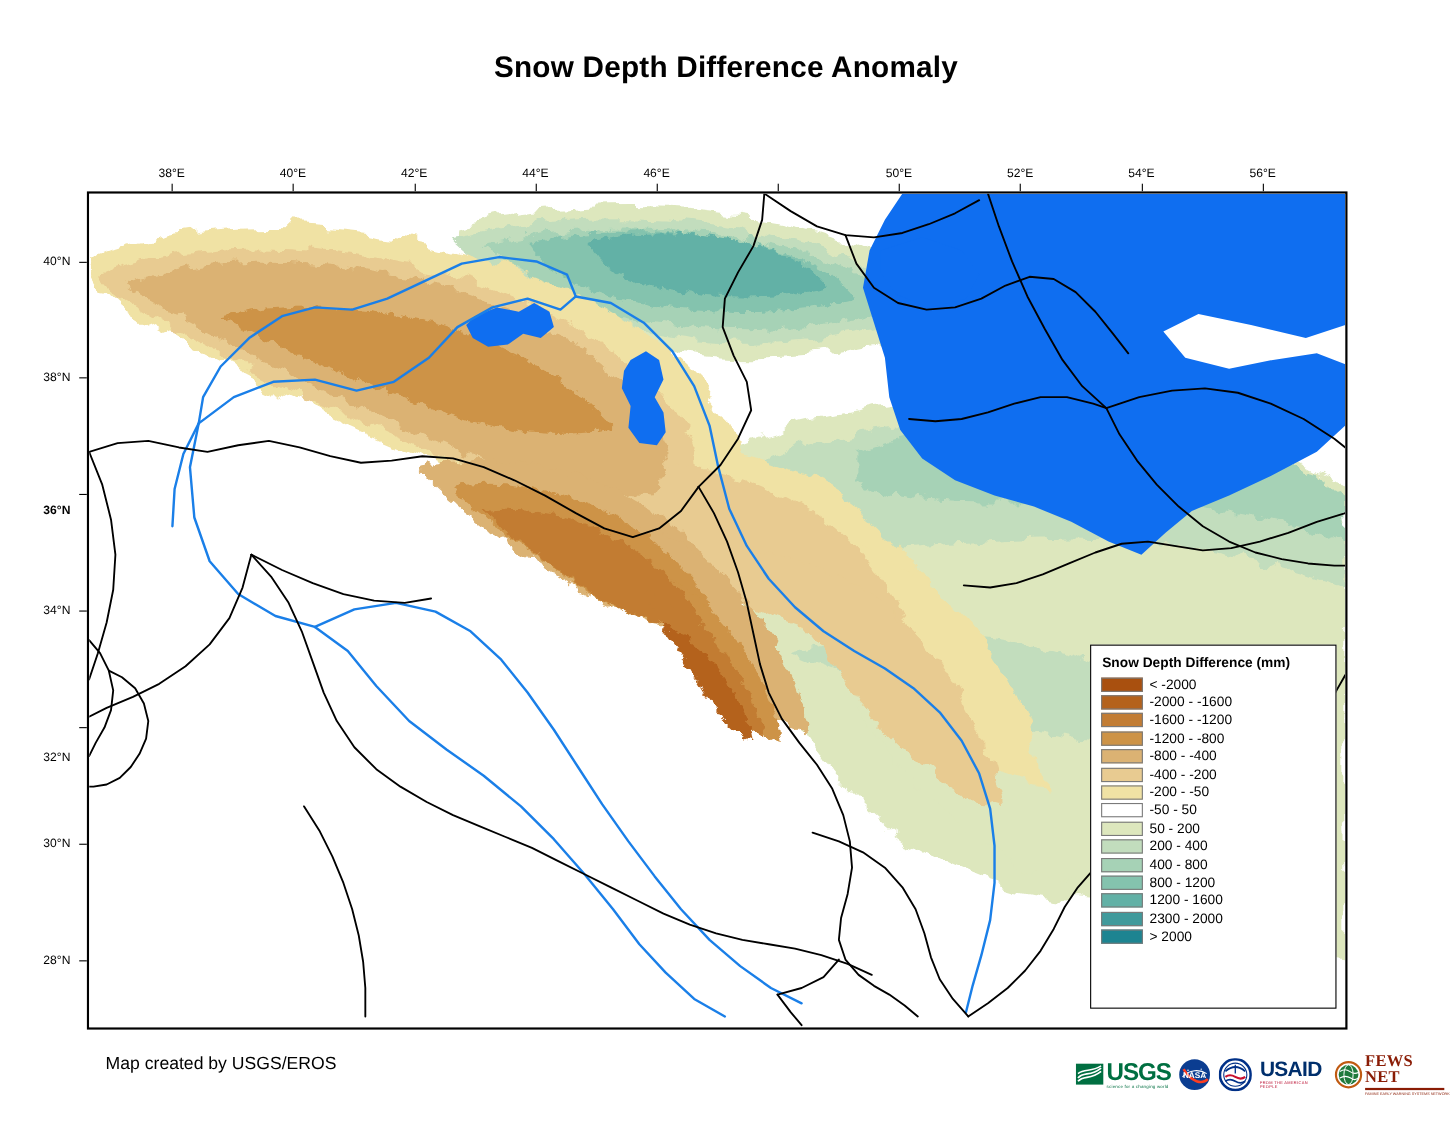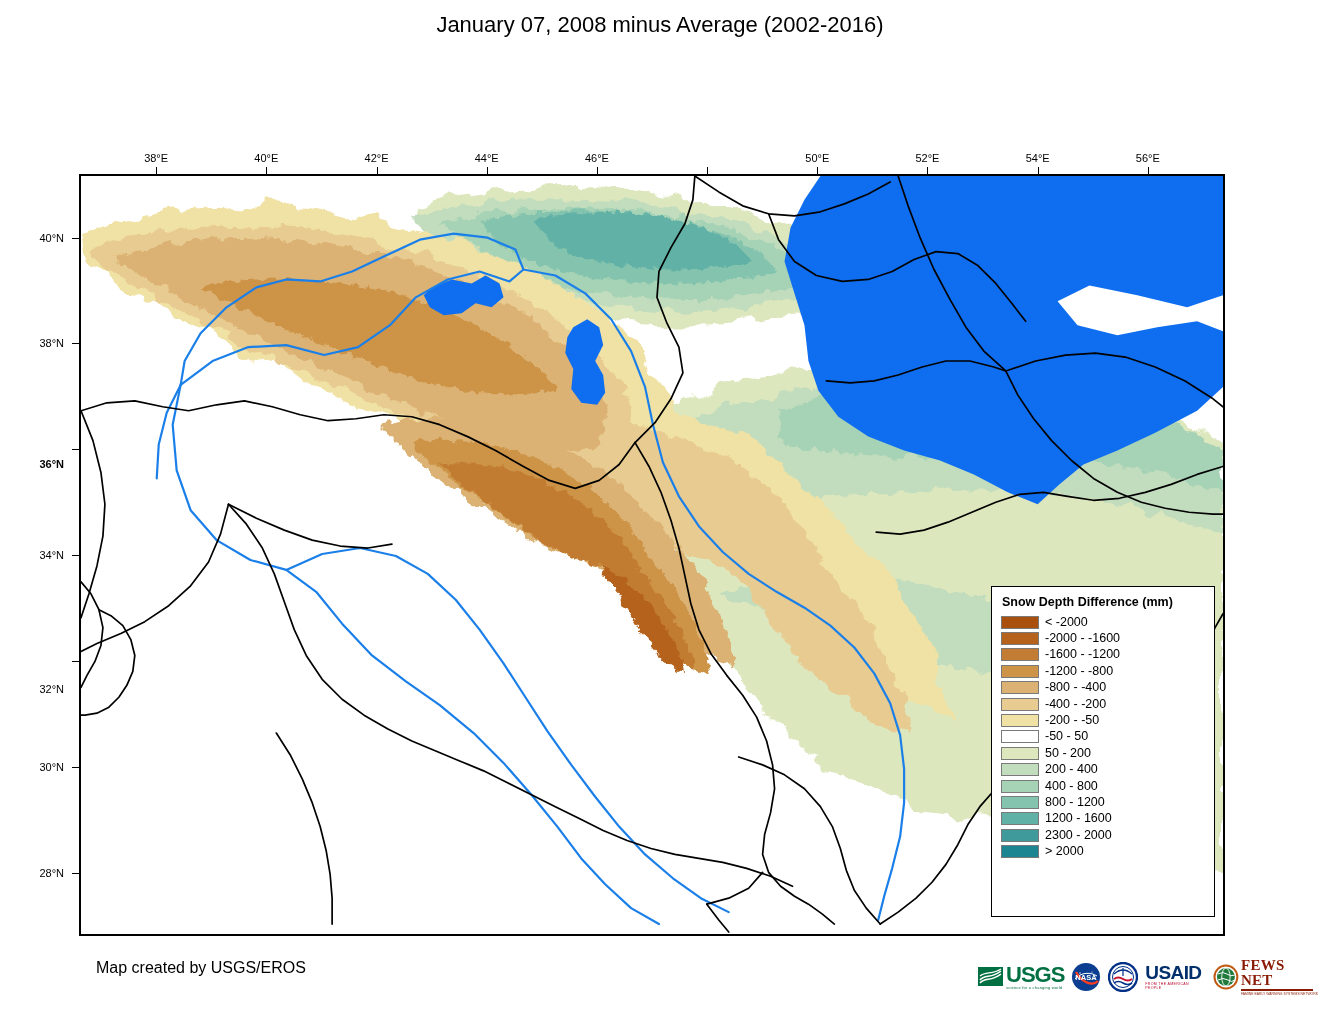--- a/index.html
+++ b/index.html
@@ -56,21 +56,21 @@
   .usaid-text{font-size:19px;font-weight:bold;color:#002f6c;letter-spacing:-.6px;line-height:18px;}
   .usaid-sub{font-size:3.6px;color:#ba0c2f;letter-spacing:.3px;line-height:4px;}
   .fews-text{font-size:15px;font-weight:bold;color:#8a1c05;letter-spacing:.3px;line-height:15px;
              font-family:"Liberation Serif",serif;}
   .fews-sub{font-size:3.4px;color:#8a1c05;line-height:4px;}
 </style>
 </head>
 <body>
 
 <div id="title-block">
-  <h2 id="sub-title">January 07, 2008 minus Average (2002-2016)</h2>
+  <h1 id="main-title">Snow Depth Difference Anomaly</h1>
 </div>
 
 <div id="axis-x">
     <div class="tick-x" style="left: 156.135px;"></div>
     <div class="tlab-x" style="left: 156.135px;">38°E</div>
     <div class="tick-x" style="left: 266.327px;"></div>
     <div class="tlab-x" style="left: 266.327px;">40°E</div>
     <div class="tick-x" style="left: 376.519px;"></div>
     <div class="tlab-x" style="left: 376.519px;">42°E</div>
     <div class="tick-x" style="left: 486.712px;"></div>

